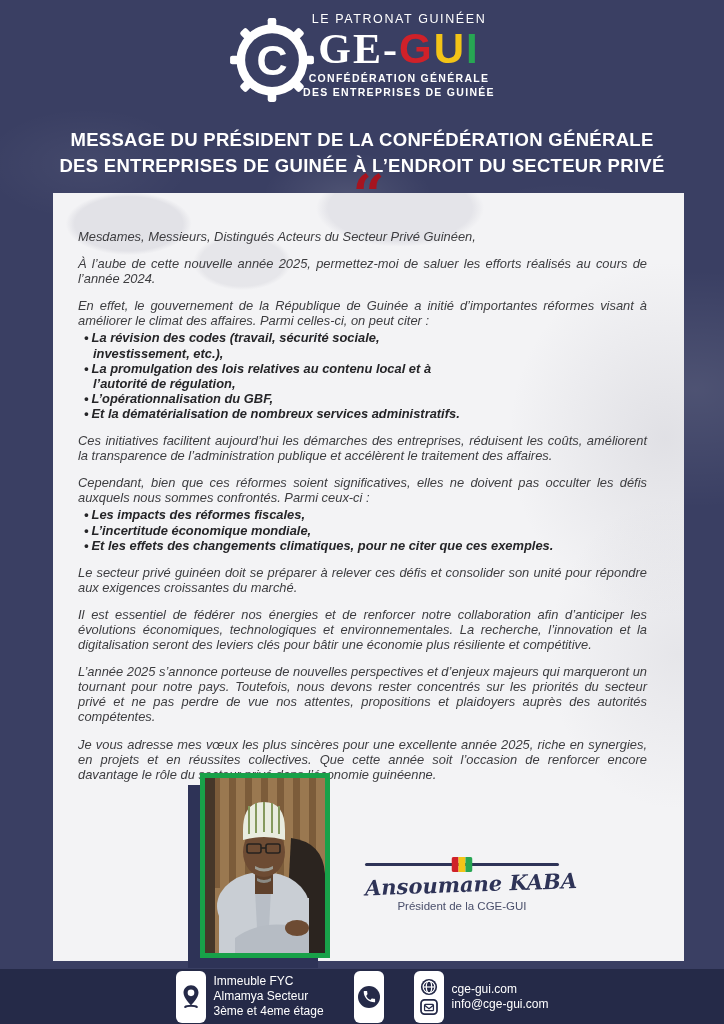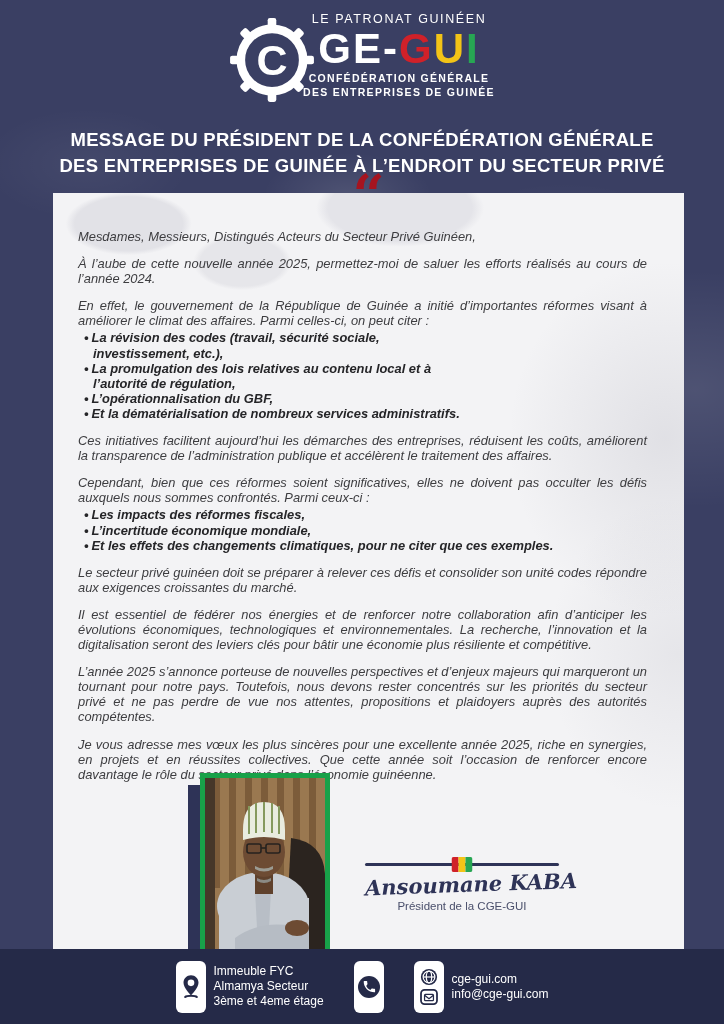--- a/index.html
+++ b/index.html
@@ -17,21 +17,21 @@
       radial-gradient(ellipse 260px 170px at 96% 38%, rgba(255,255,255,.10), transparent 70%),
       radial-gradient(ellipse 150px 80px at 12% 16%, rgba(255,255,255,.05), transparent 70%);
   }
   
   .header { position:absolute; top:12px; left:0; right:0; display:flex; justify-content:center; }
   .logo { display:flex; align-items:center; }
   .gear { width:86px; height:86px; margin-right:-12px; position:relative; top:4px; }
   .logo-col { display:flex; flex-direction:column; align-items:center; }
   .tagline { color:#fff; font-weight:normal; font-size:12.5px; letter-spacing:1.6px; margin-bottom:1px; }
   .logo-letters { font-weight:bold; font-size:42px; line-height:44px; letter-spacing:2px; }
-  .logo-letters .w { color:#ffffff; }
+  .logo-letters .w { color:#ffffff;font-family:Liberation Serif, serif; }
   .logo-letters .r { color:#d02129; }
   .logo-letters .y { color:#f3c417; }
   .logo-letters .g { color:#27a653; }
   .orgline { color:#fff; font-weight:bold; font-size:10.5px; letter-spacing:1.3px; line-height:14px; }
   
   .title {
     position:absolute; top:127px; left:0; right:0; text-align:center;
     color:#fff; font-weight:700; font-size:18.5px; line-height:26px; letter-spacing:.3px;
   }
   
@@ -74,21 +74,21 @@
   .sig-line { height:3px; background:#2e3357; position:relative; border-radius:2px; }
   .sig-flag { position:absolute; left:50%; top:-6px; transform:translateX(-50%); display:flex; border-radius:2px; overflow:hidden; }
   .sig-flag span { width:7px; height:15px; display:block; }
   .sig-name {
     margin-top:6px; font-family:"DejaVu Serif", serif; font-style:italic; font-weight:bold;
     font-size:21px; color:#2e3357; transform:rotate(-2deg); white-space:nowrap;
   }
   .sig-title { margin-top:3px; font-size:11.5px; color:#4a4f6b; }
   
   .footer {
-    position:absolute; left:0; right:0; bottom:0; height:75px; background:#252a48;
+    position:absolute; left:0; right:0; bottom:0; height:55px; background:#252a48;
     display:flex; align-items:center; justify-content:center; gap:30px;
     color:#fff;
   }
   .fgroup { display:flex; align-items:center; gap:8px; }
   .badge { background:#fff; border-radius:6px; display:flex; flex-direction:column; align-items:center; justify-content:center; gap:3px; }
   .badge.tall { width:30px; height:52px; }
   .ftext { font-size:12px; line-height:15px; font-weight:500; }
   .flink { display:block; }
 </style>
 </head>
@@ -143,21 +143,21 @@
         <li>L’opérationnalisation du GBF,</li>
         <li>Et la dématérialisation de nombreux services administratifs.</li>
       </ul>
       <p>Ces initiatives facilitent aujourd’hui les démarches des entreprises, réduisent les coûts, améliorent la transparence de l’administration publique et accélèrent le traitement des affaires.</p>
       <p class="tight">Cependant, bien que ces réformes soient significatives, elles ne doivent pas occulter les défis auxquels nous sommes confrontés. Parmi ceux-ci :</p>
       <ul>
         <li>Les impacts des réformes fiscales,</li>
         <li>L’incertitude économique mondiale,</li>
         <li>Et les effets des changements climatiques, pour ne citer que ces exemples.</li>
       </ul>
-      <p>Le secteur privé guinéen doit se préparer à relever ces défis et consolider son unité codes répondre aux exigences croissantes du marché.</p>
+      <p>Le secteur privé guinéen doit se préparer à relever ces défis et consolider son unité pour répondre aux exigences croissantes du marché.</p>
       <p>Il est essentiel de fédérer nos énergies et de renforcer notre collaboration afin d’anticiper les évolutions économiques, technologiques et environnementales. La recherche, l’innovation et la digitalisation seront des leviers clés pour bâtir une économie plus résiliente et compétitive.</p>
       <p>L’année 2025 s’annonce porteuse de nouvelles perspectives et d’enjeux majeurs qui marqueront un tournant pour notre pays. Toutefois, nous devons rester concentrés sur les priorités du secteur privé et ne pas perdre de vue nos attentes, propositions et plaidoyers auprès des autorités compétentes.</p>
       <p>Je vous adresse mes vœux les plus sincères pour une excellente année 2025, riche en synergies, en projets et en réussites collectives. Que cette année soit l’occasion de renforcer encore davantage le rôle du secteur privé dans l’économie guinéenne.</p>
     </div>
 
     <div class="photo-wrap">
       <div class="photo-shadow"></div>
       <div class="photo-frame">
         <svg width="120" height="175" viewBox="0 0 120 175">
           <rect width="120" height="175" fill="#9a7850"></rect>

